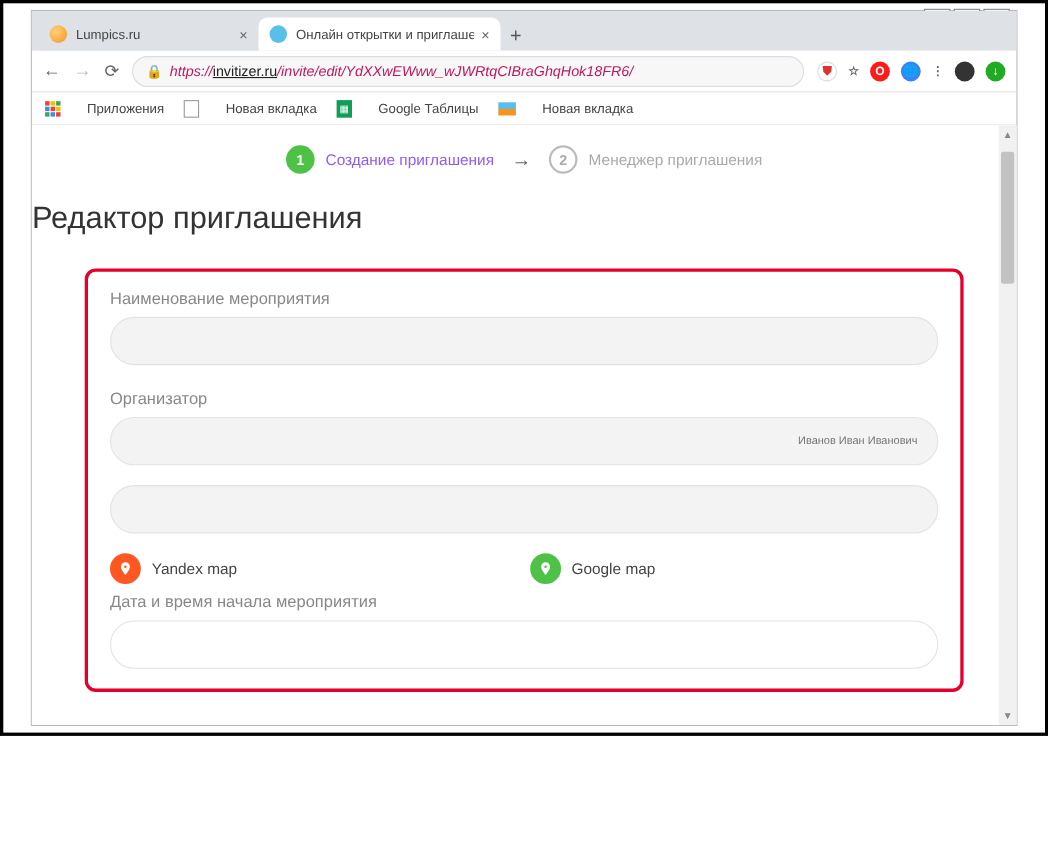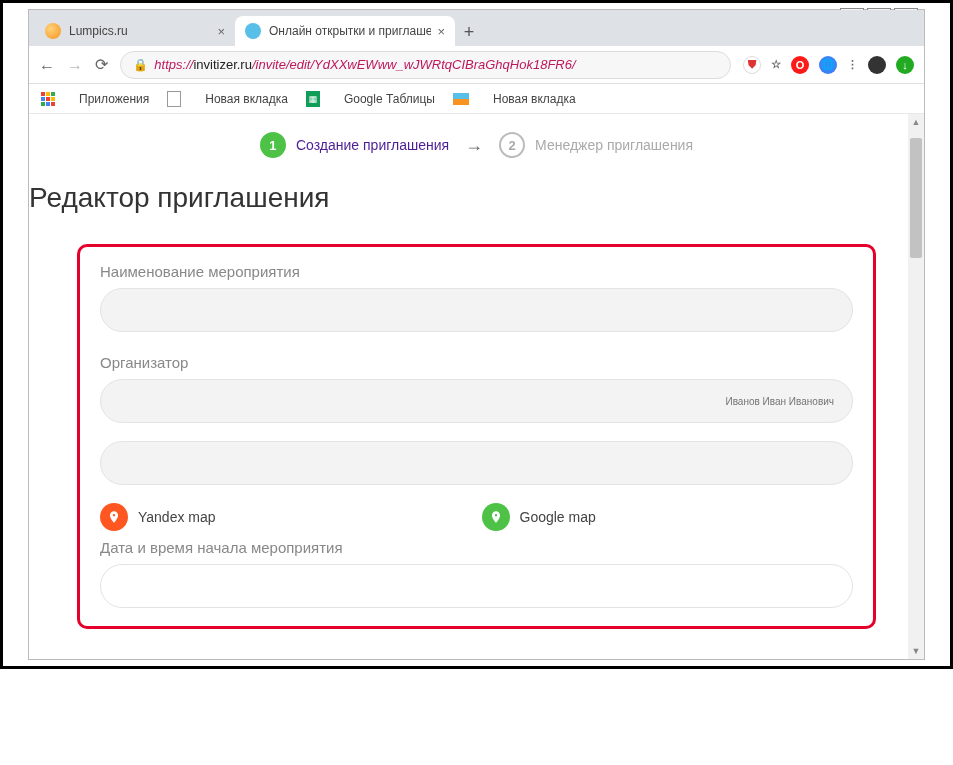--- a/index.html
+++ b/index.html
@@ -23,21 +23,21 @@
 .tab .closex { margin-left: 6px; color: #666; font-size: 13px; cursor: pointer; }
 .newtab { width: 28px; height: 28px; display: flex; align-items: center; justify-content: center; color: #555; font-size: 18px; cursor: pointer; }
 
 
 .toolbar { display: flex; align-items: center; height: 38px; padding: 0 10px; gap: 12px; border-bottom: 1px solid #e0e0e0; }
 .navbtn { color: #666; font-size: 16px; cursor: pointer; display: flex; align-items: center; }
 .navbtn.disabled { color: #bbb; }
 .omnibox { flex: 1; display: flex; align-items: center; height: 28px; border: 1px solid #ddd; border-radius: 14px; padding: 0 12px; font-size: 13px; color: #555; background: #f7f7f7; }
 .lock { color: #6a6; margin-right: 6px; font-size: 12px; }
 .url-dim { color: #be185d; font-style: italic; }
-.url-host { color: #222; }
+.url-host { color: #222; text-decoration: underline; }
 .ext-icons { display: flex; align-items: center; gap: 10px; }
 .ext { width: 18px; height: 18px; border-radius: 50%; display: flex; align-items: center; justify-content: center; font-size: 11px; font-weight: bold; color: #fff; }
 .ext.plain { color: #666; background: none; width: auto; }
 
 
 .bookmarks { display: flex; align-items: center; height: 30px; padding: 0 12px; gap: 18px; font-size: 12px; color: #444; border-bottom: 1px solid #e8e8e8; }
 .bm { display: flex; align-items: center; gap: 24px; cursor: pointer; }
 .apps-icon { display: inline-grid; grid-template-columns: repeat(3, 4px); grid-template-rows: repeat(3, 4px); gap: 1px; }
 .apps-icon span { width: 4px; height: 4px; background: #666; }
 .apps-icon span:nth-child(1){background:#ea4335}.apps-icon span:nth-child(2){background:#fbbc05}.apps-icon span:nth-child(3){background:#34a853}.apps-icon span:nth-child(4){background:#4285f4}.apps-icon span:nth-child(5){background:#ea4335}.apps-icon span:nth-child(6){background:#fbbc05}.apps-icon span:nth-child(7){background:#34a853}.apps-icon span:nth-child(8){background:#4285f4}.apps-icon span:nth-child(9){background:#ea4335}
@@ -50,21 +50,21 @@
 .scrollbar-v { position: absolute; right: 0; top: 104px; bottom: 0; width: 16px; background: #f1f1f1; }
 .scrollbar-thumb { position: absolute; right: 2px; top: 24px; width: 12px; height: 120px; background: #c2c2c2; border-radius: 2px; }
 .scroll-arrow { position: absolute; right: 0; width: 16px; height: 16px; display: flex; align-items: center; justify-content: center; color: #888; font-size: 9px; }
 
 
 .steps { display: flex; align-items: center; justify-content: center; gap: 10px; padding: 18px 0 6px; }
 .step-circle { width: 26px; height: 26px; border-radius: 50%; display: flex; align-items: center; justify-content: center; font-size: 13px; font-weight: bold; }
 .step-circle.active { background: #4dc247; color: #fff; }
 .step-circle.inactive { border: 2px solid #bbb; color: #aaa; background: #fff; }
 .step-label { font-size: 14px; }
-.step-label.active { color: #4c1d95; }
+.step-label.active { color: #8b5cf6; }
 .step-label.inactive { color: #aaa; }
 .step-arrow { color: #666; font-size: 18px; margin: 0 6px; }
 
 .page-title { font-size: 28px; color: #333; font-weight: 400; margin: 18px 0 30px; }
 
 
 .form-box { margin: 3px 48px; border: 3px solid #e4002b; border-radius: 10px; padding: 12px 20px 0; }
 .field-label { font-size: 15px; color: #888; margin: 4px 0 8px; }
 .field-input { width: 100%; height: 44px; border: 1px solid #e3e3e3; background: #f3f3f3; border-radius: 22px; padding: 0 18px; font-size: 10px; color: #4c1d95; margin-bottom: 18px; text-align: right; }
 .field-input.white { background: #fff; }

